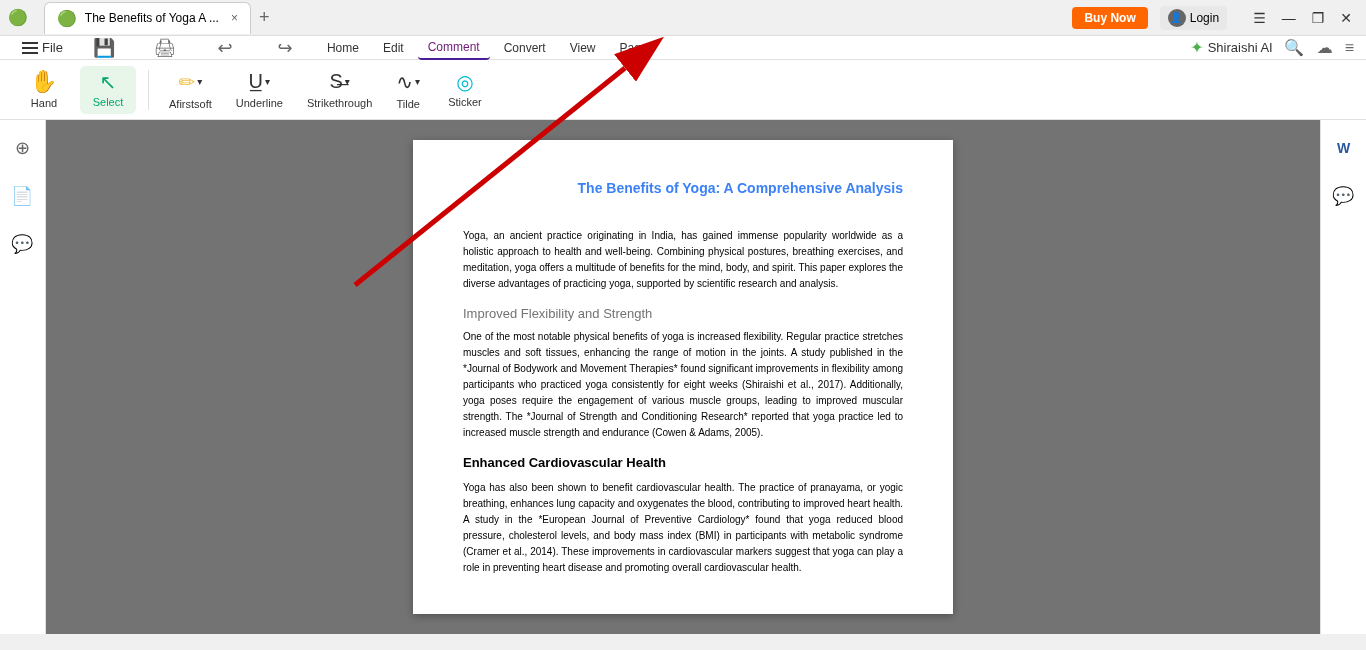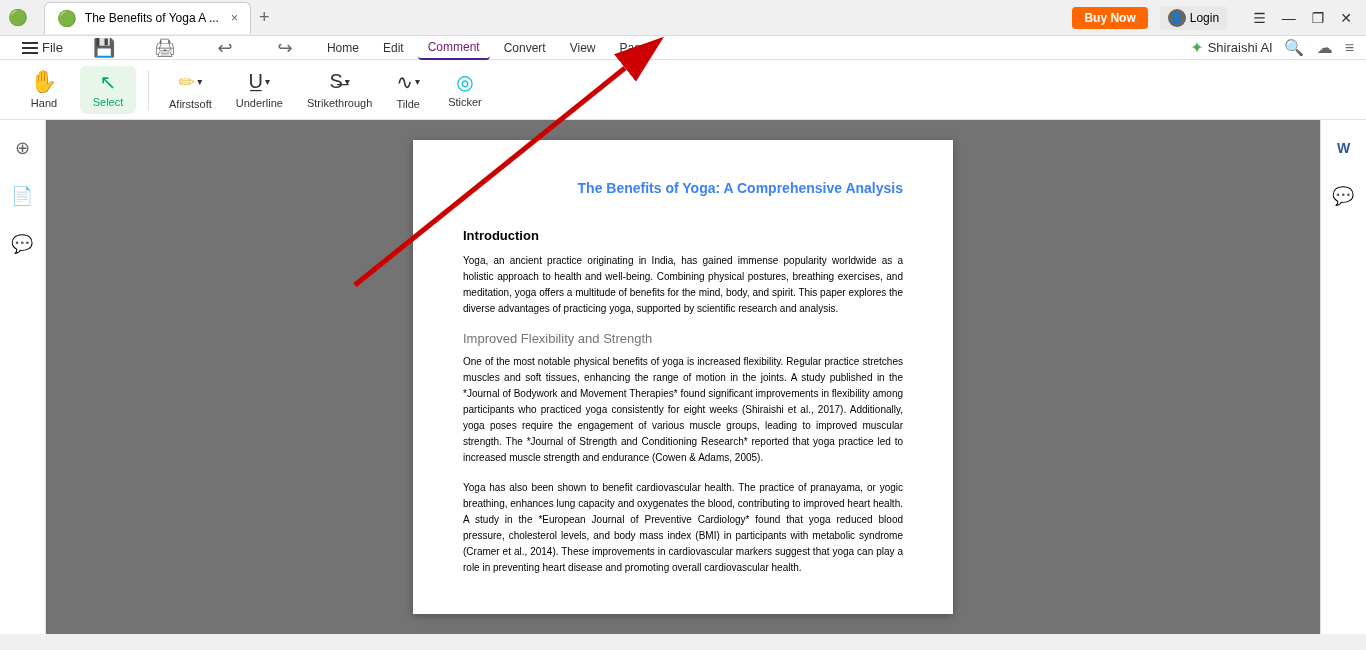--- a/index.html
+++ b/index.html
@@ -374,26 +374,26 @@
   <div class="left-sidebar">
     <div class="sidebar-icon">⊕</div>
     <div class="sidebar-icon">📄</div>
     <div class="sidebar-icon">💬</div>
   </div>
 
   <div class="pdf-area">
     <div class="pdf-page">
       <div class="pdf-title">The Benefits of Yoga: A Comprehensive Analysis</div>
 
-      <div class="pdf-section-title">Introduction</div>
       <div class="pdf-paragraph">Yoga, an ancient practice originating in India, has gained immense popularity worldwide as a holistic approach to health and well-being. Combining physical postures, breathing exercises, and meditation, yoga offers a multitude of benefits for the mind, body, and spirit. This paper explores the diverse advantages of practicing yoga, supported by scientific research and analysis.</div>
 
       <div class="pdf-subsection-title">Improved Flexibility and Strength</div>
       <div class="pdf-paragraph">One of the most notable physical benefits of yoga is increased flexibility. Regular practice stretches muscles and soft tissues, enhancing the range of motion in the joints. A study published in the *Journal of Bodywork and Movement Therapies* found significant improvements in flexibility among participants who practiced yoga consistently for eight weeks (Shiraishi et al., 2017). Additionally, yoga poses require the engagement of various muscle groups, leading to improved muscular strength. The *Journal of Strength and Conditioning Research* reported that yoga practice led to increased muscle strength and endurance (Cowen &amp; Adams, 2005).</div>
 
+      <div class="pdf-section-title">Enhanced Cardiovascular Health</div>
       <div class="pdf-paragraph">Yoga has also been shown to benefit cardiovascular health. The practice of pranayama, or yogic breathing, enhances lung capacity and oxygenates the blood, contributing to improved heart health. A study in the *European Journal of Preventive Cardiology* found that yoga reduced blood pressure, cholesterol levels, and body mass index (BMI) in participants with metabolic syndrome (Cramer et al., 2014). These improvements in cardiovascular markers suggest that yoga can play a role in preventing heart disease and promoting overall cardiovascular health.</div>
 
     </div>
   </div>
 
   <div class="right-sidebar">
     <div class="sidebar-icon" style="color:#2b579a; font-weight:bold; font-size:14px;">W</div>
     <div class="sidebar-icon">💬</div>
   </div>
 </div>

